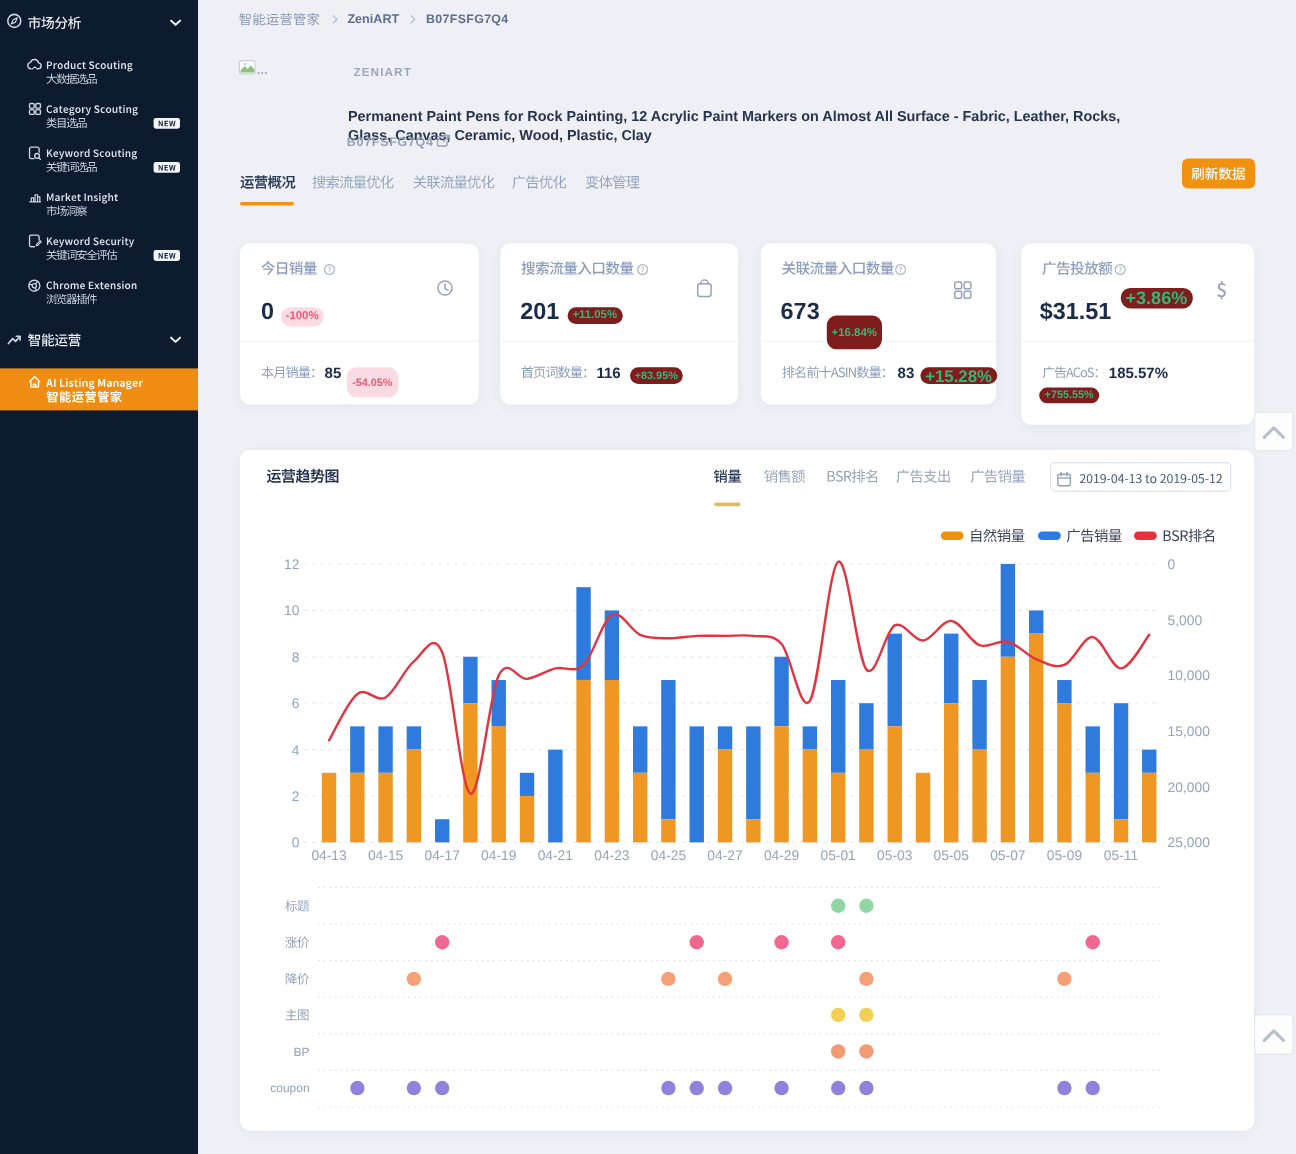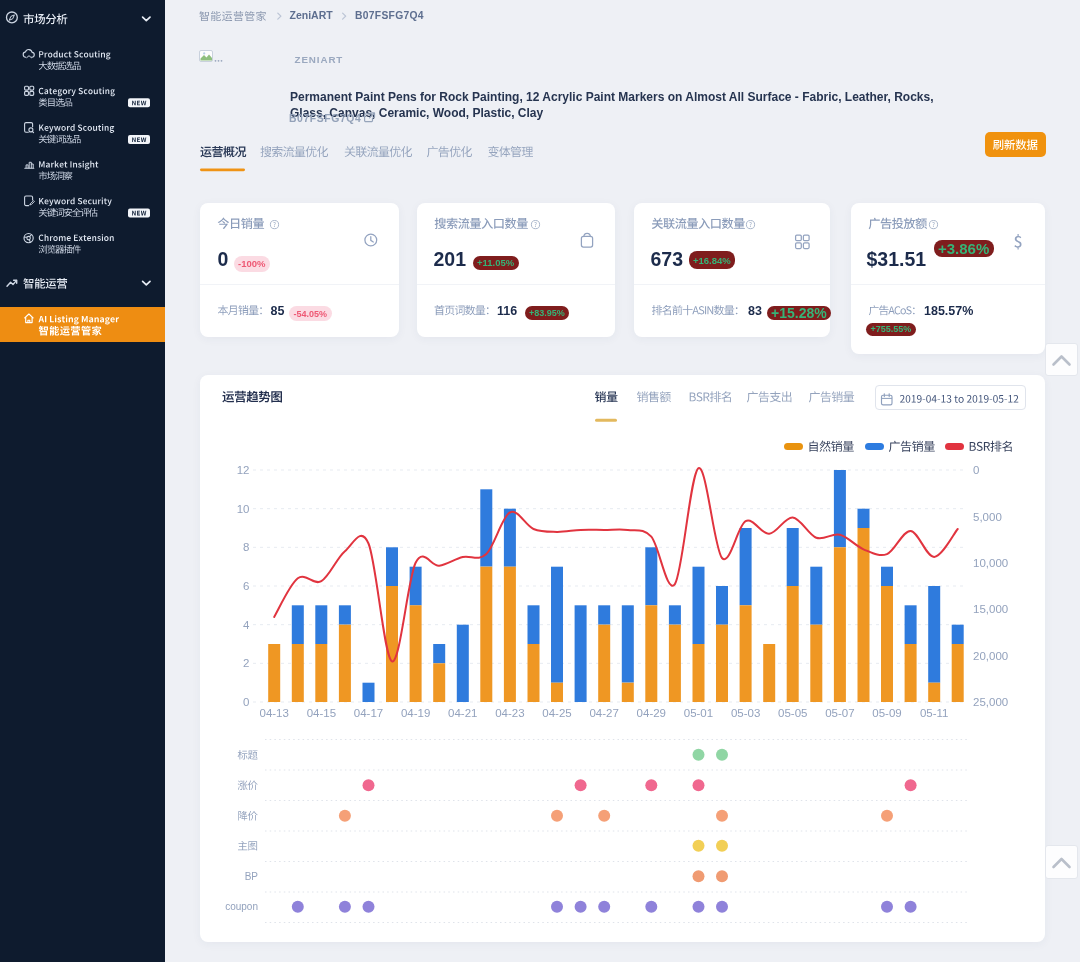--- a/index.html
+++ b/index.html
@@ -18,24 +18,24 @@
 <div class="a" style="left:417px;top:284px;width:198px;height:1px;background:#f1f3f7"></div>
 <div class="a" style="left:634px;top:284px;width:196px;height:1px;background:#f1f3f7"></div>
 <div class="a" style="left:851px;top:284px;width:194px;height:1px;background:#f1f3f7"></div>
 <div class="card" style="left:200px;top:375px;width:845px;height:567px"></div>
 <div class="a" style="left:985px;top:132px;width:61px;height:25px;background:#f0920e;border-radius:5px"></div>
 <div class="a" style="left:875px;top:385px;width:151px;height:25px;background:#fff;border:1px solid #e0e4ec;border-radius:4px"></div>
 <div class="a" style="left:1045px;top:343px;width:33px;height:33px;background:#fdfdfe;border:1px solid #e4e7ed;border-radius:3px"></div>
 <div class="a" style="left:1045px;top:845px;width:33px;height:34px;background:#fdfdfe;border:1px solid #e4e7ed;border-radius:3px"></div>
 <div class="a" style="left:290px;top:90px;width:760px;font-size:12px;line-height:15.6px;font-weight:bold;color:#263450">Permanent Paint Pens for Rock Painting, 12 Acrylic Paint Markers on Almost All Surface - Fabric, Leather, Rocks,<br>Glass, Canvas, Ceramic, Wood, Plastic, Clay</div>
 <div class="badge pink" style="left:233.5px;top:255.5px;height:16px;font-size:9.5px">-100%</div>
-<div class="badge pink" style="left:289px;top:306px;height:15px;font-size:9px">-54.05%</div>
+<div class="badge pink" style="left:289px;top:306px;height:25px;font-size:9px">-54.05%</div>
 <div class="badge green" style="left:472.5px;top:255.5px;height:14px;font-size:9.5px">+11.05%</div>
 <div class="badge green" style="left:524.5px;top:306px;height:13.5px;font-size:9px">+83.95%</div>
-<div class="badge green" style="left:688.5px;top:251px;height:18px;font-size:9.5px">+16.84%</div>
+<div class="badge green" style="left:688.5px;top:263px;height:28px;font-size:9.5px">+16.84%</div>
 <div class="badge green" style="left:766.5px;top:306px;height:13.5px;font-size:14px">+15.28%</div>
 <div class="badge green" style="left:933.5px;top:240px;height:17px;font-size:15px">+3.86%</div>
 <div class="badge green" style="left:866px;top:322.5px;height:13.5px;font-size:9px">+755.55%</div>
 <svg class="a" style="left:0;top:0" width="1080" height="962" font-family="Liberation Sans,sans-serif">
 <path fill="#e8edf5" d="M28.1 15.9H29.3V24.2H28.1ZM23.5 15.2H34.0V16.3H23.5ZM24.6 17.7H32.2V18.8H25.7V23.0H24.6ZM31.9 17.7H33.0V21.7Q33 22.2 32.9 22.4Q32.8 22.7 32.5 22.8Q32.1 22.9 31.6 22.9Q31.1 23 30.4 23.0Q30.4 22.7 30.3 22.4Q30.2 22.1 30.1 21.9Q30.4 21.9 30.7 21.9Q31.1 21.9 31.3 21.9Q31.5 21.9 31.6 21.9Q31.8 21.9 31.8 21.9Q31.9 21.8 31.9 21.7ZM27.7 13.8 28.7 13.5Q29 13.9 29.2 14.4Q29.5 14.9 29.6 15.2L28.5 15.6Q28.4 15.4 28.3 15.1Q28.1 14.8 28 14.4Q27.8 14.1 27.7 13.8ZM34.6 16.4H38.2V17.4H34.6ZM36 13.7H37.0V21.4H36.0ZM34.5 21.7Q34.9 21.6 35.5 21.4Q36.1 21.1 36.8 20.9Q37.5 20.6 38.2 20.4L38.4 21.4Q37.5 21.8 36.5 22.1Q35.6 22.5 34.8 22.8ZM38.4 14.1H43.2V15.2H38.4ZM43.9 17.3H45.0Q45 17.3 45 17.4Q45 17.4 45 17.6Q45 17.7 45 17.8Q44.9 19.3 44.8 20.3Q44.7 21.4 44.6 22.0Q44.5 22.7 44.4 23.1Q44.3 23.5 44.1 23.7Q43.9 23.9 43.7 24.0Q43.5 24.1 43.3 24.2Q43 24.2 42.7 24.2Q42.3 24.2 42 24.2Q42 24 41.9 23.7Q41.8 23.4 41.7 23.2Q42 23.2 42.3 23.2Q42.6 23.2 42.8 23.2Q42.9 23.2 43 23.2Q43.1 23.1 43.2 23.0Q43.3 22.9 43.4 22.3Q43.6 21.7 43.7 20.5Q43.8 19.4 43.9 17.5ZM38.9 18.4Q38.8 18.3 38.8 18.1Q38.7 17.9 38.6 17.7Q38.5 17.6 38.4 17.4Q38.7 17.4 39 17.2Q39.3 17.1 39.6 16.8Q39.8 16.7 40.1 16.5Q40.5 16.2 40.9 15.9Q41.4 15.6 41.8 15.1Q42.3 14.7 42.7 14.3V14.2L43.2 14.0L44 14.6Q42.9 15.7 41.8 16.5Q40.6 17.3 39.6 17.9V17.9Q39.6 17.9 39.5 18.0Q39.4 18 39.2 18.1Q39.1 18.2 39 18.3Q38.9 18.4 38.9 18.4ZM38.9 18.4V17.5L39.4 17.3H44.3L44.3 18.3H39.9Q39.5 18.3 39.2 18.3Q39 18.4 38.9 18.4ZM42.4 17.9 43.3 18.1Q42.8 20.1 41.8 21.7Q40.8 23.2 39.3 24.2Q39.3 24.1 39.1 24.0Q39 23.9 38.8 23.8Q38.6 23.7 38.5 23.6Q40 22.7 40.9 21.3Q41.9 19.8 42.4 17.9ZM40.5 17.9 41.5 18.1Q41.1 19.2 40.5 20.2Q39.8 21.1 39 21.7Q38.9 21.7 38.7 21.5Q38.6 21.4 38.4 21.3Q38.3 21.2 38.2 21.1Q39 20.6 39.6 19.8Q40.2 18.9 40.5 17.9ZM47.4 17.9H53.8V19.0H47.4ZM53.5 17.9H54.6Q54.6 17.9 54.6 18.0Q54.6 18.1 54.6 18.2Q54.6 18.3 54.6 18.4Q54.5 19.7 54.5 20.6Q54.4 21.5 54.3 22.2Q54.2 22.8 54.1 23.1Q54 23.5 53.9 23.7Q53.7 23.9 53.5 24.0Q53.2 24.1 52.9 24.1Q52.6 24.2 52.1 24.2Q51.7 24.2 51.1 24.1Q51.1 23.9 51 23.6Q50.9 23.3 50.8 23.0Q51.3 23.1 51.7 23.1Q52.2 23.1 52.4 23.1Q52.7 23.1 52.9 23.0Q53 22.8 53.1 22.3Q53.2 21.8 53.3 20.7Q53.4 19.7 53.5 18.1ZM48.8 13.8 50 14.1Q49.6 15.1 49.1 16.0Q48.5 16.9 47.9 17.7Q47.3 18.4 46.6 19.0Q46.5 18.9 46.3 18.7Q46.1 18.5 46 18.4Q45.8 18.2 45.6 18.1Q46.3 17.6 46.9 17.0Q47.5 16.3 48 15.5Q48.5 14.7 48.8 13.8ZM53 13.8Q53.3 14.3 53.7 14.9Q54 15.5 54.5 16.1Q54.9 16.6 55.4 17.1Q55.9 17.6 56.3 17.9Q56.2 18.1 56 18.2Q55.8 18.4 55.7 18.5Q55.5 18.7 55.4 18.9Q55 18.5 54.5 17.9Q54 17.4 53.6 16.7Q53.1 16.1 52.7 15.5Q52.3 14.8 52 14.2ZM49.5 18.2H50.7Q50.6 19.1 50.4 20.0Q50.2 20.9 49.8 21.7Q49.3 22.5 48.6 23.2Q47.8 23.9 46.6 24.3Q46.5 24.2 46.4 24.0Q46.3 23.8 46.2 23.6Q46 23.5 45.9 23.4Q47 23 47.7 22.4Q48.4 21.9 48.8 21.2Q49.1 20.5 49.3 19.7Q49.5 19 49.5 18.2ZM62.3 17.5H67.4V18.5H62.3ZM65.8 13.7 66.7 14.6Q66.1 14.8 65.3 15.1Q64.5 15.3 63.7 15.4Q62.9 15.6 62.2 15.8Q62.1 15.6 62 15.3Q61.9 15 61.8 14.9Q62.5 14.7 63.3 14.5Q64 14.4 64.7 14.1Q65.3 13.9 65.8 13.7ZM64.7 17.8H65.8V24.3H64.7ZM56.9 16.0H61.3V17.1H56.9ZM58.6 13.6H59.6V24.3H58.6ZM58.5 16.7 59.2 16.9Q59.1 17.6 58.9 18.4Q58.6 19.1 58.4 19.8Q58.1 20.5 57.8 21.1Q57.5 21.7 57.1 22.2Q57.1 22 56.9 21.7Q56.7 21.4 56.6 21.2Q56.9 20.8 57.2 20.3Q57.5 19.8 57.8 19.1Q58 18.5 58.2 17.9Q58.4 17.3 58.5 16.7ZM59.5 17.4Q59.6 17.6 59.9 17.9Q60.1 18.2 60.4 18.5Q60.6 18.9 60.9 19.2Q61.1 19.5 61.2 19.7L60.5 20.5Q60.4 20.3 60.2 19.9Q60 19.6 59.8 19.2Q59.5 18.8 59.3 18.5Q59.1 18.1 59 17.9ZM61.8 14.9H62.8V18.3Q62.8 19 62.8 19.8Q62.8 20.6 62.6 21.3Q62.5 22.1 62.2 22.9Q62 23.6 61.6 24.2Q61.5 24.2 61.3 24.0Q61.1 23.9 61 23.8Q60.8 23.7 60.7 23.7Q61.1 23.1 61.3 22.4Q61.5 21.8 61.6 21.0Q61.7 20.3 61.8 19.6Q61.8 19 61.8 18.3Z"></path>
 <path fill="#e8edf5" d="M25.2 283.9H32.4V288.6H31.3V284.7H26.2V288.7H25.2ZM25.8 285.6H31.7V286.4H25.8ZM24.8 278.9H28.5V279.8H24.8ZM23.5 280.7H28.8V281.6H23.5ZM25.8 287.4H31.7V288.3H25.8ZM25.8 279.2H26.9V280.4Q26.9 280.8 26.8 281.3Q26.7 281.8 26.4 282.3Q26.1 282.8 25.6 283.3Q25 283.8 24.1 284.2Q24 284 23.8 283.8Q23.6 283.6 23.4 283.4Q24.3 283.1 24.8 282.7Q25.2 282.3 25.5 281.9Q25.7 281.5 25.8 281.1Q25.8 280.7 25.8 280.4ZM24.8 277.9 25.7 278.1Q25.5 278.9 25.2 279.6Q24.8 280.3 24.3 280.7Q24.3 280.7 24.1 280.6Q23.9 280.5 23.8 280.4Q23.6 280.3 23.5 280.2Q23.9 279.8 24.3 279.2Q24.6 278.6 24.8 277.9ZM26.6 281.7Q26.8 281.7 27.1 281.9Q27.4 282.1 27.7 282.3Q28.1 282.5 28.3 282.6Q28.6 282.8 28.7 282.9L28 283.6Q27.8 283.5 27.5 283.3Q27.3 283.1 27 282.8Q26.7 282.6 26.4 282.4Q26.1 282.2 25.9 282.1ZM30.2 279.9V282.1H32.3V279.9ZM29.2 278.9H33.4V283.1H29.2ZM35.2 282.1H38.8V283.0H36.2V288.7H35.2ZM38.3 282.1H39.4V287.5Q39.4 287.9 39.3 288.1Q39.2 288.3 39 288.5Q38.7 288.6 38.3 288.6Q37.9 288.6 37.4 288.6Q37.4 288.4 37.3 288.1Q37.1 287.9 37 287.7Q37.4 287.7 37.7 287.7Q38 287.7 38.2 287.7Q38.3 287.7 38.3 287.6Q38.3 287.6 38.3 287.5ZM35.7 283.8H38.9V284.7H35.7ZM35.7 285.5H38.9V286.4H35.7ZM40.4 278.0H41.5V281.7Q41.5 282 41.6 282.0Q41.7 282.1 42.1 282.1Q42.1 282.1 42.3 282.1Q42.6 282.1 42.8 282.1Q43.1 282.1 43.3 282.1Q43.5 282.1 43.6 282.1Q43.8 282.1 44 282.0Q44.1 281.9 44.1 281.7Q44.2 281.4 44.2 280.9Q44.3 281 44.6 281.1Q44.9 281.2 45.1 281.3Q45.1 282 44.9 282.4Q44.8 282.8 44.5 282.9Q44.2 283.1 43.7 283.1Q43.7 283.1 43.5 283.1Q43.3 283.1 43.1 283.1Q42.8 283.1 42.6 283.1Q42.4 283.1 42.2 283.1Q42 283.1 41.9 283.1Q41.3 283.1 41 283.0Q40.7 282.8 40.5 282.5Q40.4 282.2 40.4 281.7ZM43.9 278.8 44.6 279.6Q44.1 279.8 43.5 280.1Q42.9 280.3 42.3 280.5Q41.7 280.7 41.1 280.8Q41.1 280.7 41 280.4Q40.9 280.2 40.8 280.1Q41.3 279.9 41.9 279.7Q42.5 279.5 43 279.2Q43.5 279 43.9 278.8ZM40.4 283.4H41.5V287.2Q41.5 287.5 41.6 287.5Q41.7 287.6 42.1 287.6Q42.2 287.6 42.4 287.6Q42.6 287.6 42.9 287.6Q43.1 287.6 43.4 287.6Q43.6 287.6 43.7 287.6Q43.9 287.6 44 287.5Q44.2 287.4 44.2 287.1Q44.3 286.8 44.3 286.2Q44.5 286.3 44.7 286.4Q45 286.5 45.2 286.6Q45.2 287.4 45 287.8Q44.9 288.2 44.6 288.4Q44.3 288.6 43.8 288.6Q43.7 288.6 43.5 288.6Q43.3 288.6 43.1 288.6Q42.9 288.6 42.6 288.6Q42.4 288.6 42.2 288.6Q42 288.6 42 288.6Q41.4 288.6 41 288.5Q40.7 288.3 40.6 288.0Q40.4 287.7 40.4 287.2ZM44 283.9 44.7 284.7Q44.3 285 43.6 285.3Q43 285.5 42.4 285.7Q41.7 286 41.1 286.1Q41.1 286 41 285.7Q40.9 285.5 40.8 285.4Q41.3 285.2 42 284.9Q42.6 284.7 43.1 284.4Q43.6 284.2 44 283.9ZM37.6 279 38.6 278.7Q38.8 279.1 39.1 279.5Q39.4 280 39.6 280.4Q39.9 280.9 40 281.2L39 281.6Q38.9 281.3 38.7 280.8Q38.5 280.4 38.2 279.9Q37.9 279.4 37.6 279.0ZM35.1 281.4Q35.1 281.3 35 281.1Q34.9 280.9 34.9 280.7Q34.8 280.5 34.7 280.4Q34.9 280.4 35 280.2Q35.1 280.1 35.3 279.9Q35.4 279.8 35.6 279.5Q35.8 279.2 36 278.8Q36.2 278.4 36.4 278.0L37.5 278.3Q37.3 278.8 37 279.2Q36.7 279.7 36.4 280.1Q36 280.5 35.7 280.9V280.9Q35.7 280.9 35.6 280.9Q35.5 281 35.4 281.1Q35.3 281.2 35.2 281.2Q35.1 281.3 35.1 281.4ZM35.1 281.4 35.1 280.7 35.6 280.4 39.2 280.1Q39.2 280.3 39.2 280.6Q39.1 280.8 39.1 281.0Q38.1 281.1 37.5 281.1Q36.8 281.2 36.3 281.2Q35.9 281.3 35.7 281.3Q35.4 281.3 35.3 281.4Q35.2 281.4 35.1 281.4ZM49.6 278.7H55.4V279.7H49.6ZM48.8 281.2H56.2V282.3H48.8ZM53.1 283.1 54 282.7Q54.3 283.2 54.7 283.9Q55.1 284.5 55.4 285.1Q55.8 285.7 56 286.1L55 286.6Q54.8 286.2 54.5 285.6Q54.2 285 53.8 284.3Q53.4 283.6 53.1 283.1ZM48.2 282.0V286.7H47.1V283.0H45.6V282.0ZM45.9 279.2 46.6 278.5Q47 278.7 47.3 279.0Q47.7 279.3 48.1 279.5Q48.5 279.8 48.7 280.0L47.9 280.8Q47.7 280.6 47.4 280.3Q47 280 46.6 279.7Q46.2 279.5 45.9 279.2ZM47.8 286.3Q48.1 286.3 48.3 286.5Q48.6 286.7 49.1 287.0Q49.7 287.3 50.4 287.4Q51.2 287.5 52.1 287.5Q52.6 287.5 53.1 287.5Q53.7 287.5 54.3 287.4Q54.9 287.4 55.4 287.4Q55.9 287.3 56.4 287.3Q56.3 287.4 56.3 287.6Q56.2 287.9 56.1 288.1Q56.1 288.3 56.1 288.5Q55.7 288.5 55.3 288.5Q54.8 288.5 54.2 288.5Q53.7 288.6 53.1 288.6Q52.6 288.6 52.1 288.6Q51 288.6 50.3 288.4Q49.5 288.3 48.9 288.0Q48.6 287.8 48.3 287.5Q48 287.3 47.8 287.3Q47.6 287.3 47.4 287.5Q47.1 287.7 46.9 288.1Q46.6 288.4 46.3 288.7L45.6 287.7Q46 287.3 46.4 287.0Q46.8 286.7 47.1 286.5Q47.5 286.3 47.8 286.3ZM49.5 286.4Q49.5 286.2 49.4 286.0Q49.4 285.8 49.3 285.6Q49.2 285.4 49.2 285.3Q49.3 285.2 49.5 285.1Q49.6 284.9 49.8 284.6Q49.9 284.5 50.1 284.2Q50.2 283.9 50.4 283.5Q50.6 283.2 50.8 282.7Q51 282.2 51.2 281.8L52.4 282.1Q52.1 282.8 51.7 283.4Q51.4 284.1 51 284.7Q50.6 285.3 50.2 285.8V285.8Q50.2 285.8 50.1 285.8Q50 285.9 49.9 286.0Q49.8 286.1 49.6 286.2Q49.5 286.3 49.5 286.4ZM49.5 286.4 49.5 285.5 50.1 285.1 55 284.8Q55.1 285 55.1 285.3Q55.2 285.5 55.3 285.7Q53.8 285.8 52.9 285.9Q51.9 286 51.3 286.1Q50.7 286.1 50.4 286.2Q50 286.2 49.8 286.3Q49.7 286.3 49.5 286.4ZM60.1 283.1V283.9H64.1V283.1ZM59.1 282.3H65.2V284.7H59.1ZM58.2 285.3H66.1V288.7H65.0V286.2H59.2V288.7H58.2ZM58.7 287.4H65.5V288.3H58.7ZM57.3 280.8H66.9V283.1H65.9V281.7H58.3V283.1H57.3ZM57 278.9H67.1V279.9H57.0ZM59.4 278.0H60.5V280.6H59.4ZM63.6 278.0H64.7V280.6H63.6Z"></path>
 <path fill="#dce3ee" d="M39.1 57.4V51.2H41.0Q41.7 51.2 42.3 51.4Q42.8 51.6 43.1 52.0Q43.4 52.4 43.4 53.1Q43.4 53.8 43.1 54.2Q42.8 54.7 42.3 54.9Q41.8 55.1 41.1 55.1H40.2V57.4ZM40.2 54.2H41.0Q41.7 54.2 42 54.0Q42.4 53.7 42.4 53.1Q42.4 52.5 42 52.3Q41.6 52.1 41 52.1H40.2ZM44.6 57.4V52.7H45.5L45.6 53.6H45.6Q45.9 53.1 46.2 52.9Q46.6 52.6 47 52.6Q47.1 52.6 47.3 52.6Q47.4 52.7 47.5 52.7L47.3 53.7Q47.2 53.6 47.1 53.6Q47 53.6 46.8 53.6Q46.5 53.6 46.2 53.8Q45.9 54 45.7 54.6V57.4ZM50.2 57.5Q49.6 57.5 49.1 57.2Q48.6 56.9 48.3 56.4Q48 55.8 48 55.1Q48 54.3 48.3 53.7Q48.6 53.2 49.1 52.9Q49.6 52.6 50.2 52.6Q50.6 52.6 51 52.8Q51.4 52.9 51.7 53.3Q52 53.6 52.2 54.0Q52.4 54.5 52.4 55.1Q52.4 55.8 52.1 56.4Q51.8 56.9 51.3 57.2Q50.8 57.5 50.2 57.5ZM50.2 56.6Q50.5 56.6 50.8 56.4Q51 56.2 51.1 55.9Q51.3 55.5 51.3 55.1Q51.3 54.6 51.1 54.3Q51 53.9 50.8 53.7Q50.5 53.5 50.2 53.5Q49.8 53.5 49.6 53.7Q49.4 53.9 49.2 54.3Q49.1 54.6 49.1 55.1Q49.1 55.5 49.2 55.9Q49.4 56.2 49.6 56.4Q49.8 56.6 50.2 56.6ZM55.2 57.5Q54.6 57.5 54.2 57.2Q53.8 56.9 53.5 56.4Q53.3 55.8 53.3 55.1Q53.3 54.3 53.6 53.8Q53.9 53.2 54.3 52.9Q54.8 52.6 55.3 52.6Q55.7 52.6 55.9 52.8Q56.2 52.9 56.5 53.1L56.4 52.4V50.7H57.6V57.4H56.7L56.6 56.9H56.5Q56.3 57.2 55.9 57.3Q55.6 57.5 55.2 57.5ZM55.5 56.6Q55.8 56.6 56 56.5Q56.2 56.4 56.4 56.1V53.9Q56.2 53.7 56 53.6Q55.7 53.5 55.5 53.5Q55.2 53.5 55 53.7Q54.7 53.9 54.6 54.2Q54.4 54.6 54.4 55.1Q54.4 55.6 54.6 55.9Q54.7 56.3 54.9 56.4Q55.2 56.6 55.5 56.6ZM60.4 57.5Q59.7 57.5 59.3 57.0Q59 56.5 59 55.7V52.7H60.1V55.5Q60.1 56.1 60.3 56.3Q60.4 56.6 60.8 56.6Q61.1 56.6 61.3 56.4Q61.6 56.3 61.8 55.9V52.7H62.9V57.4H62.0L61.9 56.7H61.9Q61.6 57.1 61.3 57.3Q60.9 57.5 60.4 57.5ZM66.4 57.5Q65.7 57.5 65.2 57.2Q64.7 56.9 64.4 56.4Q64.1 55.8 64.1 55.1Q64.1 54.3 64.4 53.7Q64.8 53.2 65.3 52.9Q65.8 52.6 66.5 52.6Q66.9 52.6 67.2 52.8Q67.6 52.9 67.8 53.1L67.3 53.9Q67.1 53.7 66.9 53.6Q66.7 53.5 66.5 53.5Q66.1 53.5 65.9 53.7Q65.6 53.9 65.4 54.3Q65.2 54.6 65.2 55.1Q65.2 55.5 65.4 55.9Q65.6 56.2 65.8 56.4Q66.1 56.6 66.5 56.6Q66.7 56.6 67 56.5Q67.2 56.4 67.4 56.2L67.9 56.9Q67.6 57.2 67.2 57.4Q66.8 57.5 66.4 57.5ZM70.5 57.5Q70 57.5 69.7 57.3Q69.4 57.1 69.2 56.7Q69.1 56.3 69.1 55.8V53.6H68.4V52.8L69.1 52.7L69.3 51.5H70.2V52.7H71.4V53.6H70.2V55.8Q70.2 56.2 70.3 56.4Q70.5 56.6 70.8 56.6Q70.9 56.6 71.1 56.6Q71.2 56.6 71.3 56.5L71.5 57.3Q71.3 57.4 71.1 57.5Q70.8 57.5 70.5 57.5ZM76.3 57.5Q75.7 57.5 75.1 57.3Q74.5 57 74.1 56.6L74.7 55.8Q75.1 56.2 75.5 56.4Q75.9 56.6 76.4 56.6Q76.9 56.6 77.2 56.3Q77.4 56.1 77.4 55.8Q77.4 55.5 77.3 55.3Q77.2 55.2 77 55.1Q76.8 55 76.5 54.8L75.6 54.5Q75.3 54.3 75 54.1Q74.7 53.9 74.6 53.6Q74.4 53.3 74.4 52.8Q74.4 52.3 74.6 51.9Q74.9 51.5 75.4 51.3Q75.8 51.1 76.5 51.1Q77 51.1 77.5 51.3Q78 51.5 78.4 51.9L77.8 52.6Q77.5 52.3 77.2 52.2Q76.9 52 76.5 52.0Q76 52 75.8 52.2Q75.5 52.4 75.5 52.8Q75.5 53 75.6 53.2Q75.8 53.3 76 53.4Q76.2 53.5 76.5 53.6L77.3 54.0Q77.7 54.1 78 54.4Q78.2 54.6 78.4 54.9Q78.6 55.2 78.6 55.7Q78.6 56.2 78.3 56.6Q78 57 77.5 57.3Q77 57.5 76.3 57.5ZM81.6 57.5Q81 57.5 80.5 57.2Q80 56.9 79.7 56.4Q79.4 55.8 79.4 55.1Q79.4 54.3 79.7 53.7Q80 53.2 80.6 52.9Q81.1 52.6 81.7 52.6Q82.2 52.6 82.5 52.8Q82.8 52.9 83.1 53.1L82.6 53.9Q82.4 53.7 82.2 53.6Q82 53.5 81.8 53.5Q81.4 53.5 81.1 53.7Q80.8 53.9 80.7 54.3Q80.5 54.6 80.5 55.1Q80.5 55.5 80.7 55.9Q80.8 56.2 81.1 56.4Q81.4 56.6 81.8 56.6Q82 56.6 82.3 56.5Q82.5 56.4 82.7 56.2L83.2 56.9Q82.8 57.2 82.4 57.4Q82 57.5 81.6 57.5ZM86.1 57.5Q85.5 57.5 85 57.2Q84.5 56.9 84.2 56.4Q83.9 55.8 83.9 55.1Q83.9 54.3 84.2 53.7Q84.5 53.2 85 52.9Q85.5 52.6 86.1 52.6Q86.5 52.6 86.9 52.8Q87.3 52.9 87.6 53.3Q88 53.6 88.1 54.0Q88.3 54.5 88.3 55.1Q88.3 55.8 88 56.4Q87.7 56.9 87.2 57.2Q86.7 57.5 86.1 57.5ZM86.1 56.6Q86.4 56.6 86.7 56.4Q86.9 56.2 87.1 55.9Q87.2 55.5 87.2 55.1Q87.2 54.6 87.1 54.3Q86.9 53.9 86.7 53.7Q86.4 53.5 86.1 53.5Q85.8 53.5 85.5 53.7Q85.3 53.9 85.1 54.3Q85 54.6 85 55.1Q85 55.5 85.1 55.9Q85.3 56.2 85.5 56.4Q85.8 56.6 86.1 56.6ZM90.9 57.5Q90.1 57.5 89.8 57.0Q89.4 56.5 89.4 55.7V52.7H90.5V55.5Q90.5 56.1 90.7 56.3Q90.9 56.6 91.3 56.6Q91.6 56.6 91.8 56.4Q92 56.3 92.3 55.9V52.7H93.4V57.4H92.5L92.4 56.7H92.4Q92.1 57.1 91.7 57.3Q91.4 57.5 90.9 57.5ZM96.5 57.5Q96 57.5 95.7 57.3Q95.3 57.1 95.2 56.7Q95 56.3 95 55.8V53.6H94.4V52.8L95.1 52.7L95.2 51.5H96.1V52.7H97.3V53.6H96.1V55.8Q96.1 56.2 96.3 56.4Q96.5 56.6 96.8 56.6Q96.9 56.6 97.1 56.6Q97.2 56.6 97.3 56.5L97.5 57.3Q97.3 57.4 97 57.5Q96.8 57.5 96.5 57.5ZM98.4 57.4V52.7H99.5V57.4ZM99 51.9Q98.7 51.9 98.5 51.8Q98.3 51.6 98.3 51.3Q98.3 51 98.5 50.8Q98.7 50.7 99 50.7Q99.3 50.7 99.4 50.8Q99.6 51 99.6 51.3Q99.6 51.6 99.4 51.8Q99.3 51.9 99 51.9ZM101 57.4V52.7H101.9L102 53.4H102.0Q102.3 53.1 102.7 52.8Q103.1 52.6 103.5 52.6Q104.3 52.6 104.6 53.1Q105 53.6 105 54.5V57.4H103.9V54.6Q103.9 54 103.7 53.8Q103.5 53.6 103.1 53.6Q102.8 53.6 102.6 53.7Q102.4 53.9 102.1 54.1V57.4ZM108 59.5Q107.5 59.5 107 59.3Q106.6 59.2 106.3 58.9Q106.1 58.7 106.1 58.2Q106.1 58 106.3 57.7Q106.4 57.4 106.8 57.3V57.2Q106.6 57.1 106.5 56.9Q106.3 56.7 106.3 56.4Q106.3 56.2 106.5 55.9Q106.6 55.7 106.9 55.6V55.5Q106.6 55.4 106.4 55.0Q106.2 54.7 106.2 54.3Q106.2 53.8 106.5 53.4Q106.7 53 107.2 52.8Q107.6 52.6 108.1 52.6Q108.3 52.6 108.5 52.7Q108.6 52.7 108.8 52.7H110.4V53.6H109.6Q109.7 53.7 109.8 53.9Q109.8 54.1 109.8 54.3Q109.8 54.8 109.6 55.2Q109.4 55.6 109 55.7Q108.6 55.9 108.1 55.9Q107.9 55.9 107.8 55.9Q107.6 55.9 107.4 55.8Q107.3 55.9 107.3 56.0Q107.2 56.1 107.2 56.2Q107.2 56.4 107.4 56.6Q107.5 56.7 108 56.7H108.8Q109.6 56.7 110.1 56.9Q110.5 57.2 110.5 57.8Q110.5 58.3 110.2 58.6Q109.9 59 109.3 59.2Q108.8 59.5 108 59.5ZM108.1 55.2Q108.3 55.2 108.5 55.1Q108.7 55 108.8 54.8Q108.9 54.6 108.9 54.3Q108.9 54 108.8 53.8Q108.7 53.6 108.5 53.5Q108.3 53.4 108.1 53.4Q107.8 53.4 107.7 53.5Q107.5 53.6 107.4 53.8Q107.3 54 107.3 54.3Q107.3 54.6 107.4 54.8Q107.5 55 107.7 55.1Q107.9 55.2 108.1 55.2ZM108.2 58.7Q108.6 58.7 108.8 58.6Q109.1 58.5 109.3 58.4Q109.4 58.2 109.4 58.0Q109.4 57.7 109.2 57.6Q109 57.5 108.6 57.5H108.0Q107.8 57.5 107.7 57.5Q107.5 57.5 107.4 57.5Q107.2 57.6 107.1 57.8Q107 57.9 107 58.1Q107 58.4 107.3 58.6Q107.6 58.7 108.2 58.7Z"></path>
 <path fill="#cfd8e6" d="M38.9 64.0H47.2V64.7H38.9ZM43.5 64.3Q43.8 65.4 44.3 66.4Q44.8 67.4 45.6 68.1Q46.3 68.9 47.3 69.3Q47.2 69.4 47.1 69.5Q47 69.6 46.9 69.7Q46.8 69.8 46.8 69.9Q45.8 69.4 45 68.6Q44.2 67.8 43.7 66.8Q43.1 65.7 42.8 64.5ZM42.6 61.3H43.4Q43.4 61.9 43.4 62.7Q43.3 63.4 43.2 64.2Q43.1 65 42.8 65.8Q42.6 66.7 42.1 67.4Q41.7 68.2 41 68.8Q40.3 69.5 39.2 69.9Q39.2 69.8 39 69.6Q38.8 69.5 38.7 69.4Q39.7 68.9 40.4 68.3Q41.1 67.7 41.5 67.0Q41.9 66.3 42.2 65.5Q42.4 64.8 42.5 64.0Q42.6 63.3 42.6 62.6Q42.6 61.9 42.6 61.3ZM47.4 66.2H51.0V66.8H47.4ZM47.2 63.1H51.7V63.6H47.2ZM50.9 61.5 51.5 61.7Q51.3 62.1 51 62.4Q50.8 62.7 50.6 63.0L50.2 62.7Q50.3 62.6 50.4 62.3Q50.5 62.1 50.7 61.9Q50.8 61.7 50.9 61.5ZM49.1 61.3H49.8V65.4H49.1ZM47.5 61.7 48 61.5Q48.2 61.8 48.4 62.2Q48.6 62.5 48.6 62.7L48.1 63.0Q48.1 62.7 47.9 62.4Q47.7 62 47.5 61.7ZM49.1 63.3 49.6 63.6Q49.4 64 49 64.4Q48.7 64.8 48.3 65.1Q47.9 65.4 47.5 65.6Q47.4 65.5 47.3 65.4Q47.2 65.2 47.1 65.1Q47.5 64.9 47.9 64.7Q48.2 64.4 48.6 64.0Q48.9 63.7 49.1 63.3ZM49.7 63.5Q49.8 63.6 50 63.7Q50.3 63.9 50.6 64.0Q50.9 64.2 51.1 64.4Q51.3 64.5 51.4 64.6L51 65.1Q50.9 65 50.7 64.8Q50.5 64.6 50.2 64.4Q49.9 64.2 49.7 64.1Q49.5 63.9 49.3 63.8ZM52.4 63.1H55.6V63.8H52.4ZM52.6 61.4 53.3 61.5Q53.1 62.4 52.9 63.2Q52.7 64.1 52.4 64.8Q52.1 65.5 51.8 66.0Q51.7 66 51.6 65.9Q51.5 65.8 51.4 65.7Q51.3 65.6 51.2 65.6Q51.6 65.1 51.9 64.4Q52.1 63.8 52.3 63.0Q52.5 62.2 52.6 61.4ZM54.3 63.5 55 63.6Q54.8 65.2 54.4 66.4Q53.9 67.6 53.2 68.5Q52.5 69.4 51.3 70.0Q51.3 69.9 51.2 69.8Q51.2 69.7 51.1 69.6Q51 69.5 50.9 69.4Q52 68.9 52.7 68.1Q53.4 67.3 53.8 66.1Q54.2 65 54.3 63.5ZM52.8 63.7Q53 65 53.4 66.1Q53.8 67.2 54.4 68.0Q55 68.9 55.8 69.3Q55.7 69.4 55.6 69.6Q55.4 69.7 55.4 69.9Q54.5 69.3 53.9 68.4Q53.2 67.5 52.8 66.4Q52.4 65.2 52.2 63.8ZM47.7 67.8 48.2 67.3Q48.7 67.5 49.2 67.8Q49.7 68 50.2 68.3Q50.7 68.6 51 68.8L50.6 69.3Q50.3 69 49.8 68.7Q49.3 68.5 48.8 68.2Q48.2 67.9 47.7 67.8ZM50.7 66.2H50.9L51 66.1L51.3 66.3Q51.1 67.3 50.5 68.0Q49.9 68.7 49.1 69.2Q48.3 69.6 47.4 69.9Q47.4 69.8 47.3 69.6Q47.2 69.4 47.1 69.3Q47.9 69.1 48.7 68.7Q49.4 68.4 49.9 67.7Q50.5 67.1 50.7 66.3ZM47.7 67.8Q47.9 67.5 48.2 67.1Q48.4 66.7 48.6 66.3Q48.8 65.9 48.9 65.6L49.5 65.7Q49.4 66.1 49.2 66.5Q49 66.9 48.8 67.2Q48.6 67.6 48.4 67.9ZM59.1 61.7H63.8V64.1H59.2V63.5H63.1V62.3H59.1ZM58.8 61.7H59.5V64.6Q59.5 65.1 59.5 65.8Q59.4 66.6 59.3 67.3Q59.2 68 59 68.7Q58.7 69.4 58.3 69.9Q58.3 69.9 58.2 69.8Q58.1 69.7 57.9 69.7Q57.8 69.6 57.7 69.5Q58.1 69 58.3 68.4Q58.5 67.7 58.6 67.1Q58.8 66.4 58.8 65.8Q58.8 65.1 58.8 64.6ZM59.2 65.2H64.1V65.8H59.2ZM59.9 69.0H63.4V69.6H59.9ZM61.3 64.1H62.0V67.2H61.3ZM59.6 67.0H63.8V69.9H63.2V67.6H60.3V70.0H59.6ZM55.4 66.3Q55.9 66.1 56.7 65.9Q57.5 65.7 58.3 65.4L58.4 66.1Q57.7 66.3 56.9 66.5Q56.2 66.8 55.6 67.0ZM55.5 63.2H58.4V63.9H55.5ZM56.7 61.3H57.3V69.1Q57.3 69.4 57.3 69.5Q57.2 69.7 57 69.8Q56.8 69.8 56.6 69.9Q56.3 69.9 55.8 69.9Q55.8 69.8 55.8 69.6Q55.7 69.4 55.6 69.2Q55.9 69.2 56.2 69.2Q56.4 69.2 56.5 69.2Q56.6 69.2 56.6 69.2Q56.7 69.2 56.7 69.1ZM66.5 64.6H72.4V65.2H66.5ZM67.6 62.6H72.0V63.2H67.6ZM69.2 61.3H69.9V64.9H69.2ZM67.7 61.6 68.4 61.7Q68.2 62.4 67.8 63.1Q67.5 63.7 67.2 64.2Q67.1 64.1 67 64.1Q66.9 64 66.8 63.9Q66.7 63.8 66.6 63.8Q66.9 63.4 67.2 62.8Q67.5 62.2 67.7 61.6ZM69.9 64.9H70.6V67.4Q70.6 67.6 70.6 67.6Q70.7 67.7 70.8 67.7Q70.9 67.7 71 67.7Q71.1 67.7 71.2 67.7Q71.3 67.7 71.4 67.7Q71.5 67.7 71.6 67.7Q71.7 67.7 71.8 67.6Q71.8 67.5 71.9 67.3Q71.9 67 71.9 66.6Q72 66.6 72.1 66.7Q72.2 66.7 72.3 66.8Q72.4 66.8 72.5 66.8Q72.5 67.4 72.4 67.8Q72.3 68.1 72.1 68.2Q72 68.3 71.7 68.3Q71.6 68.3 71.5 68.3Q71.4 68.3 71.2 68.3Q71.1 68.3 70.9 68.3Q70.8 68.3 70.7 68.3Q70.4 68.3 70.2 68.2Q70 68.2 70 68.0Q69.9 67.8 69.9 67.4ZM68.2 64.9H68.9Q68.9 65.6 68.8 66.1Q68.6 66.6 68.4 67.0Q68.1 67.5 67.7 67.8Q67.3 68.2 66.7 68.4Q66.6 68.3 66.6 68.2Q66.5 68.1 66.4 68.0Q66.3 67.9 66.3 67.8Q66.8 67.6 67.2 67.4Q67.6 67.1 67.8 66.7Q68 66.3 68.1 65.9Q68.2 65.5 68.2 64.9ZM64.1 62 64.6 61.6Q64.9 61.8 65.2 62.1Q65.5 62.4 65.7 62.6Q66 62.9 66.1 63.1L65.5 63.6Q65.4 63.4 65.2 63.1Q64.9 62.8 64.6 62.5Q64.3 62.2 64.1 62.0ZM65.9 64.9V68.5H65.2V65.6H64.0V64.9ZM65.8 68.2Q66 68.2 66.2 68.4Q66.4 68.6 66.8 68.8Q67.2 69 67.8 69.1Q68.4 69.2 69.2 69.2Q69.7 69.2 70.3 69.2Q70.9 69.1 71.5 69.1Q72.1 69.1 72.6 69.0Q72.5 69.1 72.5 69.2Q72.5 69.4 72.4 69.5Q72.4 69.6 72.4 69.7Q72.1 69.8 71.7 69.8Q71.3 69.8 70.8 69.8Q70.4 69.8 69.9 69.8Q69.5 69.8 69.1 69.8Q68.3 69.8 67.7 69.7Q67.1 69.6 66.7 69.4Q66.4 69.2 66.2 69.0Q65.9 68.9 65.8 68.9Q65.6 68.9 65.4 69.0Q65.2 69.2 64.9 69.4Q64.7 69.7 64.4 70.0L63.9 69.3Q64.3 69 64.6 68.8Q64.9 68.5 65.2 68.4Q65.5 68.2 65.8 68.2ZM74.7 62.4V64.2H78.5V62.4ZM74.1 61.7H79.2V64.8H74.1ZM72.7 65.8H76.0V69.9H75.3V66.5H73.4V69.9H72.7ZM77.1 65.8H80.6V69.9H79.9V66.5H77.7V69.9H77.1ZM73 68.8H75.6V69.4H73.0ZM77.4 68.8H80.2V69.4H77.4Z"></path>
 <path fill="#dce3ee" d="M41.6 94.2Q41 94.2 40.5 94.0Q40 93.8 39.6 93.4Q39.2 93 39 92.4Q38.8 91.8 38.8 91.0Q38.8 90.3 39 89.7Q39.2 89.1 39.6 88.6Q40 88.2 40.5 88.0Q41 87.8 41.6 87.8Q42.2 87.8 42.7 88.0Q43.1 88.3 43.4 88.6L42.8 89.3Q42.6 89 42.3 88.9Q42 88.7 41.6 88.7Q41.1 88.7 40.7 89.0Q40.3 89.3 40.1 89.8Q39.9 90.3 39.9 91.0Q39.9 91.7 40.1 92.2Q40.3 92.7 40.7 93.0Q41.1 93.3 41.6 93.3Q42 93.3 42.3 93.1Q42.7 92.9 42.9 92.6L43.5 93.3Q43.1 93.8 42.7 94.0Q42.2 94.2 41.6 94.2ZM45.7 94.2Q45.3 94.2 45 94.0Q44.7 93.9 44.5 93.6Q44.3 93.2 44.3 92.8Q44.3 92.1 45 91.7Q45.6 91.3 47 91.1Q47 90.9 47 90.7Q46.9 90.5 46.7 90.3Q46.5 90.2 46.2 90.2Q45.9 90.2 45.5 90.3Q45.2 90.5 44.9 90.7L44.5 89.9Q44.8 89.8 45.1 89.6Q45.4 89.5 45.7 89.4Q46 89.3 46.4 89.3Q47 89.3 47.4 89.6Q47.8 89.8 48 90.2Q48.1 90.7 48.1 91.3V94.1H47.3L47.2 93.6H47.1Q46.8 93.9 46.5 94.0Q46.1 94.2 45.7 94.2ZM46 93.3Q46.3 93.3 46.6 93.2Q46.8 93.1 47 92.8V91.8Q46.4 91.9 46.1 92.0Q45.7 92.2 45.5 92.3Q45.4 92.5 45.4 92.8Q45.4 93.1 45.6 93.2Q45.7 93.3 46 93.3ZM51.2 94.2Q50.7 94.2 50.3 94.0Q50 93.8 49.9 93.4Q49.7 93 49.7 92.5V90.3H49.1V89.5L49.8 89.4L49.9 88.2H50.8V89.4H52.0V90.3H50.8V92.5Q50.8 92.9 51 93.1Q51.1 93.3 51.5 93.3Q51.6 93.3 51.7 93.3Q51.9 93.3 52 93.2L52.2 94.0Q52 94.1 51.7 94.2Q51.5 94.2 51.2 94.2ZM55.1 94.2Q54.4 94.2 53.9 93.9Q53.4 93.6 53.1 93.1Q52.8 92.5 52.8 91.8Q52.8 91.2 53 90.8Q53.1 90.3 53.4 90.0Q53.8 89.7 54.1 89.5Q54.5 89.3 54.9 89.3Q55.6 89.3 56 89.6Q56.4 89.9 56.6 90.4Q56.9 90.9 56.9 91.5Q56.9 91.7 56.8 91.8Q56.8 92 56.8 92.1H53.9Q53.9 92.5 54.1 92.8Q54.3 93.1 54.6 93.2Q54.8 93.4 55.2 93.4Q55.5 93.4 55.8 93.3Q56 93.2 56.3 93.0L56.7 93.7Q56.3 93.9 55.9 94.1Q55.5 94.2 55.1 94.2ZM53.8 91.3H55.9Q55.9 90.8 55.7 90.5Q55.4 90.2 54.9 90.2Q54.7 90.2 54.4 90.3Q54.2 90.4 54.1 90.7Q53.9 90.9 53.8 91.3ZM59.6 96.2Q59.1 96.2 58.6 96.0Q58.2 95.9 57.9 95.6Q57.7 95.4 57.7 94.9Q57.7 94.7 57.9 94.4Q58 94.1 58.4 94.0V93.9Q58.2 93.8 58.1 93.6Q57.9 93.4 57.9 93.1Q57.9 92.9 58.1 92.6Q58.2 92.4 58.5 92.3V92.2Q58.2 92.1 58 91.7Q57.8 91.4 57.8 91.0Q57.8 90.5 58.1 90.1Q58.3 89.7 58.8 89.5Q59.2 89.3 59.7 89.3Q59.9 89.3 60.1 89.4Q60.2 89.4 60.4 89.4H62.0V90.3H61.2Q61.3 90.4 61.4 90.6Q61.4 90.8 61.4 91.0Q61.4 91.5 61.2 91.9Q61 92.3 60.6 92.4Q60.2 92.6 59.7 92.6Q59.5 92.6 59.4 92.6Q59.2 92.6 59 92.5Q58.9 92.6 58.9 92.7Q58.8 92.8 58.8 92.9Q58.8 93.1 59 93.3Q59.1 93.4 59.6 93.4H60.4Q61.2 93.4 61.7 93.6Q62.1 93.9 62.1 94.5Q62.1 95 61.8 95.3Q61.5 95.7 60.9 95.9Q60.4 96.2 59.6 96.2ZM59.7 91.9Q59.9 91.9 60.1 91.8Q60.3 91.7 60.4 91.5Q60.5 91.3 60.5 91.0Q60.5 90.7 60.4 90.5Q60.3 90.3 60.1 90.2Q59.9 90.1 59.7 90.1Q59.4 90.1 59.3 90.2Q59.1 90.3 59 90.5Q58.9 90.7 58.9 91.0Q58.9 91.3 59 91.5Q59.1 91.7 59.3 91.8Q59.5 91.9 59.7 91.9ZM59.8 95.4Q60.2 95.4 60.4 95.3Q60.7 95.2 60.9 95.1Q61 94.9 61 94.7Q61 94.4 60.8 94.3Q60.6 94.2 60.2 94.2H59.6Q59.4 94.2 59.3 94.2Q59.1 94.2 59 94.2Q58.8 94.3 58.7 94.5Q58.6 94.6 58.6 94.8Q58.6 95.1 58.9 95.3Q59.2 95.4 59.8 95.4ZM65 94.2Q64.4 94.2 63.9 93.9Q63.4 93.6 63 93.1Q62.7 92.5 62.7 91.8Q62.7 91 63 90.4Q63.4 89.9 63.9 89.6Q64.4 89.3 65 89.3Q65.4 89.3 65.8 89.5Q66.2 89.6 66.5 90.0Q66.8 90.3 67 90.7Q67.2 91.2 67.2 91.8Q67.2 92.5 66.9 93.1Q66.5 93.6 66 93.9Q65.5 94.2 65 94.2ZM65 93.3Q65.3 93.3 65.5 93.1Q65.8 92.9 65.9 92.6Q66 92.2 66 91.8Q66 91.3 65.9 91.0Q65.8 90.6 65.5 90.4Q65.3 90.2 65 90.2Q64.6 90.2 64.4 90.4Q64.1 90.6 64 91.0Q63.9 91.3 63.9 91.8Q63.9 92.2 64 92.6Q64.1 92.9 64.4 93.1Q64.6 93.3 65 93.3ZM68.3 94.1V89.4H69.2L69.3 90.3H69.4Q69.6 89.8 70 89.6Q70.3 89.3 70.7 89.3Q70.9 89.3 71 89.3Q71.1 89.4 71.2 89.4L71 90.4Q70.9 90.3 70.8 90.3Q70.7 90.3 70.5 90.3Q70.3 90.3 70 90.5Q69.7 90.7 69.5 91.3V94.1ZM72.3 96.0Q72.1 96 72 96.0Q71.8 96 71.7 95.9L71.9 95.1Q72 95.1 72.1 95.1Q72.2 95.1 72.2 95.1Q72.6 95.1 72.8 94.9Q73 94.7 73.2 94.3L73.3 94.0L71.4 89.4H72.5L73.3 91.7Q73.4 92 73.5 92.4Q73.6 92.7 73.7 93.0H73.8Q73.9 92.7 74 92.4Q74 92 74.1 91.7L74.8 89.4H75.9L74.2 94.3Q74 94.8 73.8 95.2Q73.5 95.6 73.2 95.8Q72.8 96 72.3 96.0ZM80.7 94.2Q80.1 94.2 79.5 94.0Q78.9 93.7 78.5 93.3L79.1 92.5Q79.4 92.9 79.9 93.1Q80.3 93.3 80.7 93.3Q81.2 93.3 81.5 93.0Q81.8 92.8 81.8 92.5Q81.8 92.2 81.7 92.0Q81.5 91.9 81.3 91.8Q81.1 91.7 80.8 91.5L80 91.2Q79.7 91 79.4 90.8Q79.1 90.6 78.9 90.3Q78.7 90 78.7 89.5Q78.7 89 79 88.6Q79.3 88.2 79.7 88.0Q80.2 87.8 80.8 87.8Q81.4 87.8 81.9 88.0Q82.4 88.2 82.7 88.6L82.2 89.3Q81.9 89 81.6 88.9Q81.2 88.7 80.8 88.7Q80.4 88.7 80.1 88.9Q79.9 89.1 79.9 89.5Q79.9 89.7 80 89.9Q80.1 90 80.4 90.1Q80.6 90.2 80.8 90.3L81.7 90.7Q82 90.8 82.3 91.1Q82.6 91.3 82.8 91.6Q82.9 91.9 82.9 92.4Q82.9 92.9 82.7 93.3Q82.4 93.7 81.9 94.0Q81.4 94.2 80.7 94.2ZM86 94.2Q85.4 94.2 84.9 93.9Q84.4 93.6 84.1 93.1Q83.8 92.5 83.8 91.8Q83.8 91 84.1 90.4Q84.4 89.9 84.9 89.6Q85.5 89.3 86.1 89.3Q86.5 89.3 86.9 89.5Q87.2 89.6 87.5 89.8L86.9 90.6Q86.8 90.4 86.6 90.3Q86.4 90.2 86.2 90.2Q85.8 90.2 85.5 90.4Q85.2 90.6 85.1 91.0Q84.9 91.3 84.9 91.8Q84.9 92.2 85.1 92.6Q85.2 92.9 85.5 93.1Q85.8 93.3 86.1 93.3Q86.4 93.3 86.6 93.2Q86.9 93.1 87.1 92.9L87.5 93.6Q87.2 93.9 86.8 94.1Q86.4 94.2 86 94.2ZM90.5 94.2Q89.9 94.2 89.4 93.9Q88.9 93.6 88.6 93.1Q88.2 92.5 88.2 91.8Q88.2 91 88.6 90.4Q88.9 89.9 89.4 89.6Q89.9 89.3 90.5 89.3Q90.9 89.3 91.3 89.5Q91.7 89.6 92 90.0Q92.3 90.3 92.5 90.7Q92.7 91.2 92.7 91.8Q92.7 92.5 92.4 93.1Q92.1 93.6 91.6 93.9Q91 94.2 90.5 94.2ZM90.5 93.3Q90.8 93.3 91.1 93.1Q91.3 92.9 91.4 92.6Q91.6 92.2 91.6 91.8Q91.6 91.3 91.4 91.0Q91.3 90.6 91.1 90.4Q90.8 90.2 90.5 90.2Q90.1 90.2 89.9 90.4Q89.6 90.6 89.5 91.0Q89.4 91.3 89.4 91.8Q89.4 92.2 89.5 92.6Q89.6 92.9 89.9 93.1Q90.1 93.3 90.5 93.3ZM95.2 94.2Q94.5 94.2 94.1 93.7Q93.8 93.2 93.8 92.4V89.4H94.9V92.2Q94.9 92.8 95.1 93.0Q95.3 93.3 95.6 93.3Q95.9 93.3 96.2 93.1Q96.4 93 96.7 92.6V89.4H97.8V94.1H96.9L96.8 93.4H96.7Q96.4 93.8 96.1 94.0Q95.7 94.2 95.2 94.2ZM100.9 94.2Q100.3 94.2 100 94.0Q99.7 93.8 99.6 93.4Q99.4 93 99.4 92.5V90.3H98.7V89.5L99.5 89.4L99.6 88.2H100.5V89.4H101.7V90.3H100.5V92.5Q100.5 92.9 100.7 93.1Q100.8 93.3 101.2 93.3Q101.3 93.3 101.4 93.3Q101.6 93.3 101.6 93.2L101.8 94.0Q101.7 94.1 101.4 94.2Q101.2 94.2 100.9 94.2ZM102.8 94.1V89.4H103.9V94.1ZM103.3 88.6Q103 88.6 102.9 88.5Q102.7 88.3 102.7 88.0Q102.7 87.7 102.9 87.5Q103 87.4 103.3 87.4Q103.6 87.4 103.8 87.5Q104 87.7 104 88.0Q104 88.3 103.8 88.5Q103.6 88.6 103.3 88.6ZM105.4 94.1V89.4H106.3L106.4 90.1H106.4Q106.7 89.8 107.1 89.5Q107.4 89.3 107.9 89.3Q108.6 89.3 109 89.8Q109.3 90.3 109.3 91.2V94.1H108.2V91.3Q108.2 90.7 108.1 90.5Q107.9 90.3 107.5 90.3Q107.2 90.3 107 90.4Q106.7 90.6 106.5 90.8V94.1ZM112.4 96.2Q111.8 96.2 111.4 96.0Q111 95.9 110.7 95.6Q110.5 95.4 110.5 94.9Q110.5 94.7 110.6 94.4Q110.8 94.1 111.1 94.0V93.9Q110.9 93.8 110.8 93.6Q110.7 93.4 110.7 93.1Q110.7 92.9 110.9 92.6Q111 92.4 111.2 92.3V92.2Q111 92.1 110.8 91.7Q110.6 91.4 110.6 91.0Q110.6 90.5 110.9 90.1Q111.1 89.7 111.5 89.5Q112 89.3 112.4 89.3Q112.6 89.3 112.8 89.4Q113 89.4 113.1 89.4H114.8V90.3H114.0Q114.1 90.4 114.1 90.6Q114.2 90.8 114.2 91.0Q114.2 91.5 114 91.9Q113.7 92.3 113.3 92.4Q112.9 92.6 112.4 92.6Q112.3 92.6 112.1 92.6Q112 92.6 111.8 92.5Q111.7 92.6 111.6 92.7Q111.6 92.8 111.6 92.9Q111.6 93.1 111.8 93.3Q111.9 93.4 112.3 93.4H113.2Q114 93.4 114.4 93.6Q114.9 93.9 114.9 94.5Q114.9 95 114.6 95.3Q114.3 95.7 113.7 95.9Q113.2 96.2 112.4 96.2ZM112.4 91.9Q112.7 91.9 112.8 91.8Q113 91.7 113.1 91.5Q113.2 91.3 113.2 91.0Q113.2 90.7 113.1 90.5Q113 90.3 112.8 90.2Q112.7 90.1 112.4 90.1Q112.2 90.1 112 90.2Q111.9 90.3 111.7 90.5Q111.6 90.7 111.6 91.0Q111.6 91.3 111.7 91.5Q111.9 91.7 112 91.8Q112.2 91.9 112.4 91.9ZM112.6 95.4Q112.9 95.4 113.2 95.3Q113.5 95.2 113.7 95.1Q113.8 94.9 113.8 94.7Q113.8 94.4 113.6 94.3Q113.4 94.2 113 94.2H112.4Q112.2 94.2 112 94.2Q111.9 94.2 111.7 94.2Q111.5 94.3 111.5 94.5Q111.4 94.6 111.4 94.8Q111.4 95.1 111.7 95.3Q112 95.4 112.6 95.4Z"></path>
 <path fill="#cfd8e6" d="M39 99.8H47.1V100.5H39.0ZM38.9 103.6H47.1V104.2H38.9ZM45.3 98.2 46.1 98.4Q45.8 98.8 45.5 99.1Q45.2 99.5 44.9 99.7L44.4 99.5Q44.5 99.3 44.7 99.1Q44.9 98.8 45 98.6Q45.2 98.4 45.3 98.2ZM42.6 98.0H43.3V102.3H42.6ZM40 98.5 40.6 98.2Q40.9 98.5 41.2 98.8Q41.5 99.2 41.6 99.5L41 99.8Q40.9 99.5 40.6 99.1Q40.3 98.8 40 98.5ZM42.7 102.5H43.4Q43.3 103.2 43.2 103.7Q43 104.3 42.7 104.8Q42.5 105.2 42 105.6Q41.5 105.9 40.8 106.2Q40.1 106.5 39.1 106.6Q39.1 106.6 39 106.4Q38.9 106.3 38.9 106.2Q38.8 106.1 38.7 106.0Q39.7 105.9 40.3 105.6Q41 105.4 41.4 105.1Q41.8 104.8 42.1 104.4Q42.3 104 42.5 103.6Q42.6 103.1 42.7 102.5ZM42.4 100.1 42.9 100.4Q42.5 100.9 42 101.4Q41.4 101.9 40.7 102.2Q40 102.6 39.2 102.8Q39.2 102.7 39.1 102.6Q39 102.5 39 102.4Q38.9 102.3 38.8 102.2Q39.5 102.1 40.2 101.7Q40.9 101.4 41.4 101.0Q42 100.6 42.4 100.1ZM43.4 103.8Q43.9 104.7 44.9 105.3Q45.9 105.8 47.4 106.0Q47.3 106.1 47.2 106.2Q47.1 106.3 47 106.4Q47 106.6 46.9 106.7Q45.9 106.5 45.1 106.1Q44.3 105.8 43.7 105.2Q43.2 104.7 42.8 103.9ZM42.8 100.7 43.2 100.2Q43.6 100.4 44.2 100.7Q44.7 100.9 45.2 101.2Q45.8 101.5 46.2 101.7Q46.7 102 47 102.2L46.7 102.8Q46.4 102.6 45.9 102.3Q45.4 102 44.9 101.7Q44.4 101.5 43.8 101.2Q43.3 100.9 42.8 100.7ZM48.7 100.8H54.1V101.5H48.7ZM48.7 103.0H54.1V103.7H48.7ZM48.7 105.3H54.1V106.0H48.7ZM48.2 98.6H54.6V106.6H53.8V99.3H48.9V106.6H48.2ZM58.1 101.3H64.0V101.9H58.1ZM59.2 99.3H63.6V99.9H59.2ZM60.8 98.0H61.5V101.6H60.8ZM59.3 98.3 60 98.4Q59.8 99.1 59.4 99.8Q59.1 100.4 58.8 100.9Q58.7 100.8 58.6 100.8Q58.5 100.7 58.4 100.6Q58.3 100.5 58.2 100.5Q58.5 100.1 58.8 99.5Q59.1 98.9 59.3 98.3ZM61.5 101.6H62.2V104.1Q62.2 104.3 62.2 104.3Q62.3 104.4 62.4 104.4Q62.5 104.4 62.6 104.4Q62.7 104.4 62.8 104.4Q62.9 104.4 63 104.4Q63.1 104.4 63.2 104.4Q63.3 104.4 63.4 104.3Q63.4 104.2 63.5 104.0Q63.5 103.7 63.5 103.3Q63.6 103.3 63.7 103.4Q63.8 103.4 63.9 103.5Q64 103.5 64.1 103.5Q64.1 104.1 64 104.5Q63.9 104.8 63.7 104.9Q63.6 105 63.3 105.0Q63.2 105 63.1 105.0Q63 105 62.8 105.0Q62.7 105 62.5 105.0Q62.4 105 62.3 105.0Q62 105 61.8 104.9Q61.6 104.9 61.6 104.7Q61.5 104.5 61.5 104.1ZM59.8 101.6H60.5Q60.5 102.3 60.4 102.8Q60.2 103.3 60 103.7Q59.7 104.2 59.3 104.5Q58.9 104.9 58.3 105.1Q58.2 105 58.2 104.9Q58.1 104.8 58 104.7Q57.9 104.6 57.9 104.5Q58.4 104.3 58.8 104.1Q59.2 103.8 59.4 103.4Q59.6 103 59.7 102.6Q59.8 102.2 59.8 101.6ZM55.7 98.7 56.2 98.3Q56.5 98.5 56.8 98.8Q57.1 99.1 57.3 99.3Q57.6 99.6 57.7 99.8L57.1 100.3Q57 100.1 56.8 99.8Q56.5 99.5 56.2 99.2Q55.9 98.9 55.7 98.7ZM57.5 101.6V105.2H56.8V102.3H55.6V101.6ZM57.4 104.9Q57.6 104.9 57.8 105.1Q58 105.3 58.4 105.5Q58.8 105.7 59.4 105.8Q60 105.9 60.8 105.9Q61.3 105.9 61.9 105.9Q62.5 105.8 63.1 105.8Q63.7 105.8 64.2 105.7Q64.1 105.8 64.1 105.9Q64.1 106.1 64 106.2Q64 106.3 64 106.4Q63.7 106.5 63.3 106.5Q62.9 106.5 62.4 106.5Q62 106.5 61.5 106.5Q61.1 106.5 60.7 106.5Q59.9 106.5 59.3 106.4Q58.7 106.3 58.3 106.1Q58 105.9 57.8 105.7Q57.5 105.6 57.4 105.6Q57.2 105.6 57 105.7Q56.8 105.9 56.5 106.1Q56.3 106.4 56 106.7L55.5 106.0Q55.9 105.7 56.2 105.5Q56.5 105.2 56.8 105.1Q57.1 104.9 57.4 104.9ZM66.3 99.1V100.9H70.1V99.1ZM65.7 98.4H70.8V101.5H65.7ZM64.3 102.5H67.6V106.6H66.9V103.2H65.0V106.6H64.3ZM68.7 102.5H72.2V106.6H71.5V103.2H69.3V106.6H68.7ZM64.6 105.5H67.2V106.1H64.6ZM69 105.5H71.8V106.1H69.0Z"></path>

